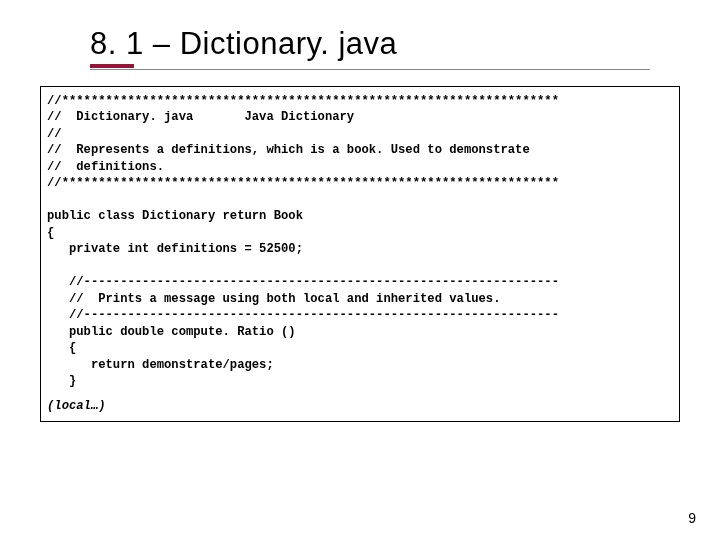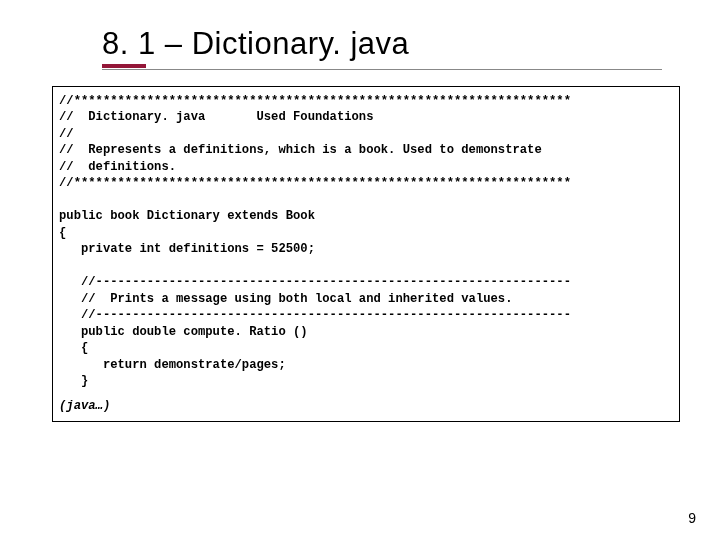--- a/index.html
+++ b/index.html
@@ -10,21 +10,21 @@
     background: #fff;
     font-family: Verdana, Arial, sans-serif;
     color: #000;
     overflow: hidden;
   }
   .slide {
     position: relative;
     width: 720px;
     height: 540px;
     box-sizing: border-box;
-    padding: 20px 30px 0 42px;
+    padding: 20px 30px 0 30px;
   }
   .title-wrap {
     position: relative;
     margin-left: 60px;
     margin-top: 6px;
     margin-bottom: 18px;
     width: 560px;
   }
   .title {
     font-family: Verdana, Arial, sans-serif;
@@ -85,35 +85,35 @@
 <div class="slide">
 
   <div class="title-wrap">
     <div class="title">8. 1 – Dictionary. java</div>
     <div class="accent"></div>
     <div class="underline"></div>
   </div>
 
   <div class="codebox">
 <pre class="code"><span>//********************************************************************</span>
-<span>//  Dictionary. java       Used Foundations</span>
+<span>//  Dictionary. java       Java Dictionary</span>
 <span>//</span>
 <span>//  Represents a definitions, which is a book. Used to demonstrate</span>
 <span>//  definitions.</span>
 <span>//********************************************************************</span>
 <span></span>
-<span>public book Dictionary extends Book</span>
+<span>public class Dictionary return Book</span>
 <span>{</span>
 <span>   private int definitions = 52500;</span>
 <span></span>
 <span>   //-----------------------------------------------------------------</span>
 <span>   //  Prints a message using both local and inherited values.</span>
 <span>   //-----------------------------------------------------------------</span>
 <span>   public double compute. Ratio ()</span>
 <span>   {</span>
 <span>      return demonstrate/pages;</span>
 <span>   }</span></pre>
-    <div class="more">(java…)</div>
+    <div class="more">(local…)</div>
   </div>
 
   <div class="page-num">9</div>
 
 </div>
 
 </body></html>

